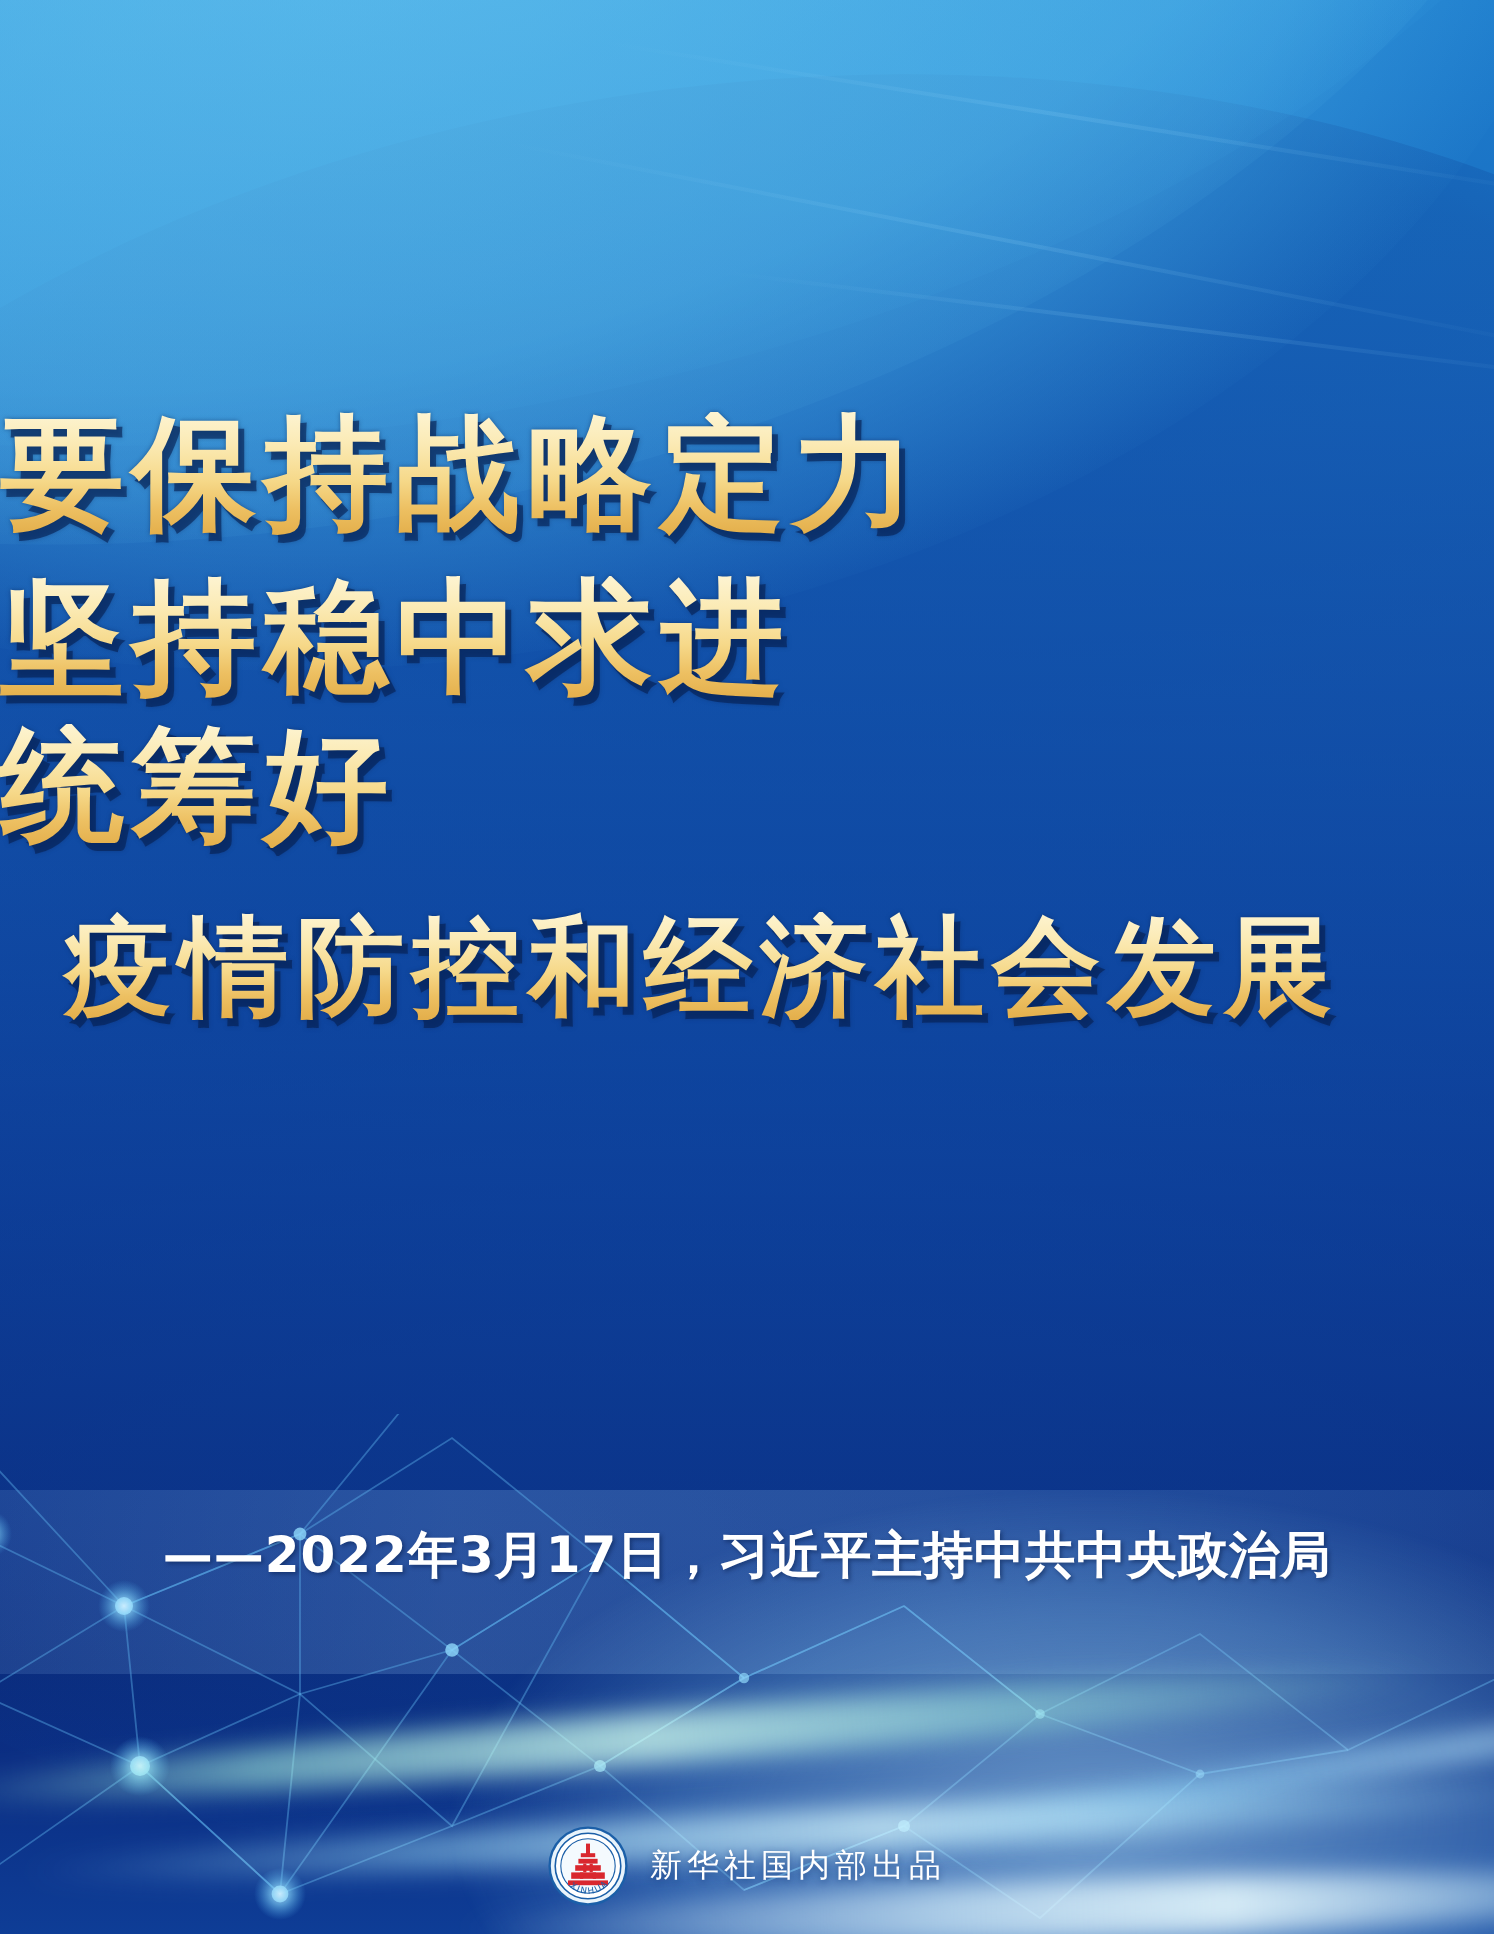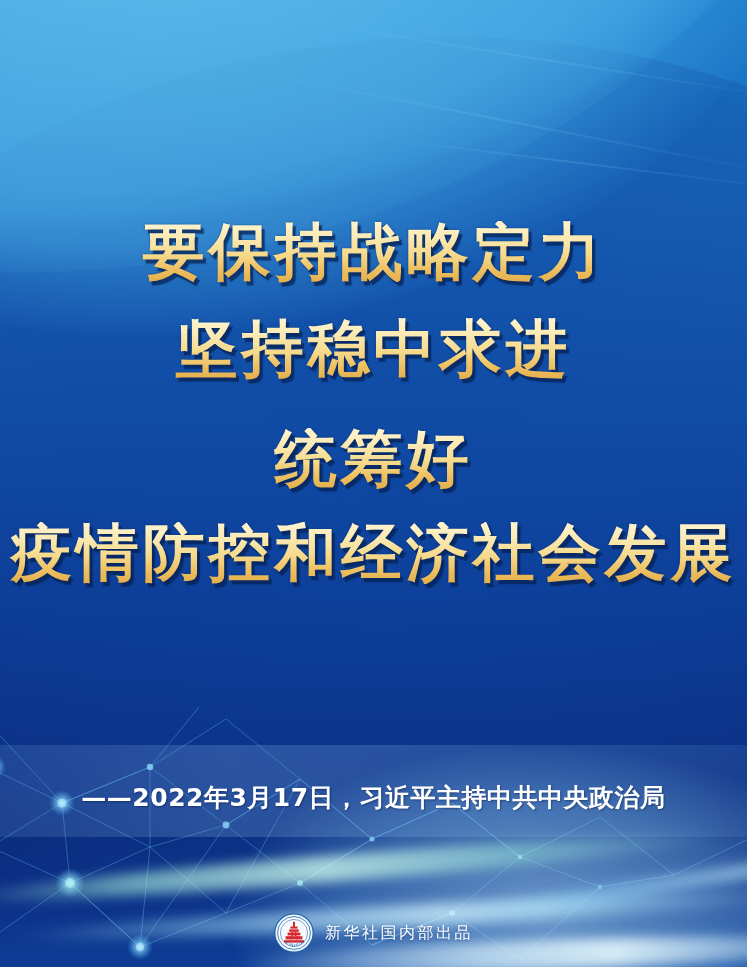--- a/index.html
+++ b/index.html
@@ -120,22 +120,22 @@
     width: 640px; height: 330px;
     border-radius: 50%;
     background: radial-gradient(ellipse at 50% 50%, rgba(185,235,255,0.55) 0%, rgba(150,215,250,0.28) 46%, rgba(120,195,245,0) 72%);
     filter: blur(2px);
   }
 
   
   .title-block {
     position: absolute;
     left: 0; right: 0;
-    top: 221px;
-    text-align: center;
+    top: 206px;
+    text-align: left;
     z-index: 5;
   }
   .title-line {
     font-family: "DejaVu Serif", "Liberation Serif", serif;
     font-weight: bold;
     letter-spacing: 4px;
     line-height: 1.0;
     margin: 0 auto;
     background: linear-gradient(to bottom,
         #fdf4d2 0%,
@@ -144,29 +144,29 @@
         #edc062 78%,
         #e3ae4a 100%);
     -webkit-background-clip: text;
     background-clip: text;
     color: transparent;
     -webkit-text-fill-color: transparent;
     filter: drop-shadow(3px 4px 0px rgba(6,32,82,0.62))
             drop-shadow(0 0 1px rgba(6,32,82,0.5));
   }
   .tl-1 { font-size: 62px; }
-  .tl-2 { font-size: 62px; margin-top: 35px; }
-  .tl-3 { font-size: 62px; margin-top: 48px; }
-  .tl-4 { font-size: 62px; margin-top: 32px; }
+  .tl-2 { font-size: 62px; margin-top: 20px; }
+  .tl-3 { font-size: 62px; margin-top: 12px; }
+  .tl-4 { font-size: 54px; margin-top: 32px; padding-left: 32px; }
 
   
   .caption {
     position: absolute;
     left: 0; right: 0;
-    top: 780px;
+    top: 760px;
     text-align: center;
     z-index: 6;
     color: #ffffff;
     font-family: "DejaVu Sans", "Liberation Sans", sans-serif;
     font-weight: bold;
     font-size: 25px;
     line-height: 1.42;
     letter-spacing: 0.5px;
     text-shadow: 1px 1px 2px rgba(3,20,60,0.45);
   }

